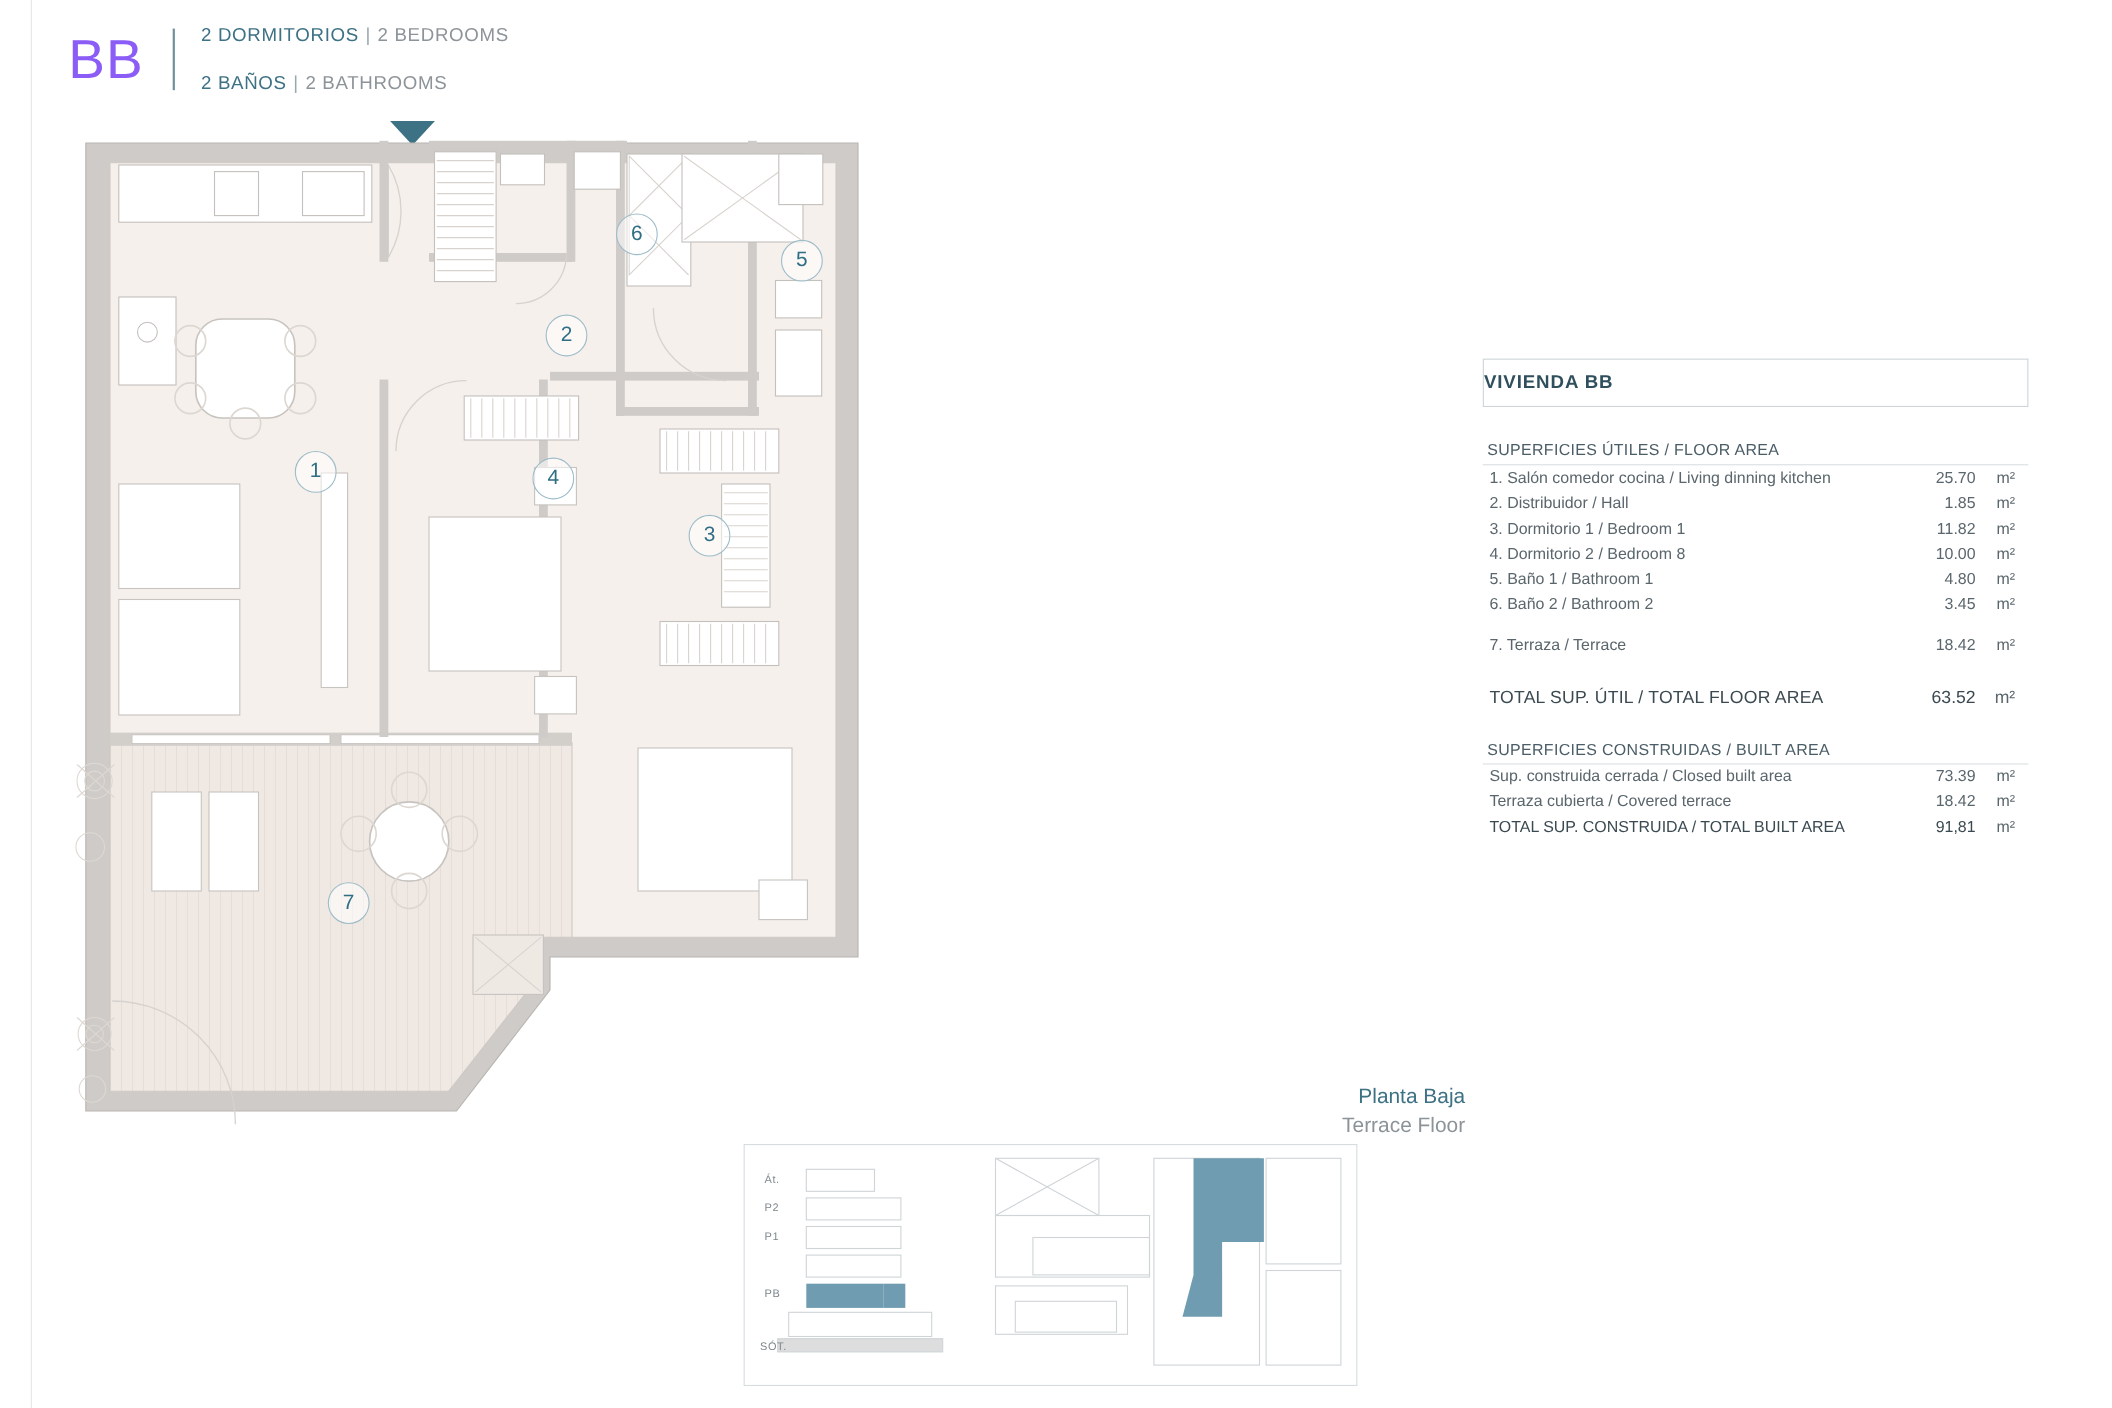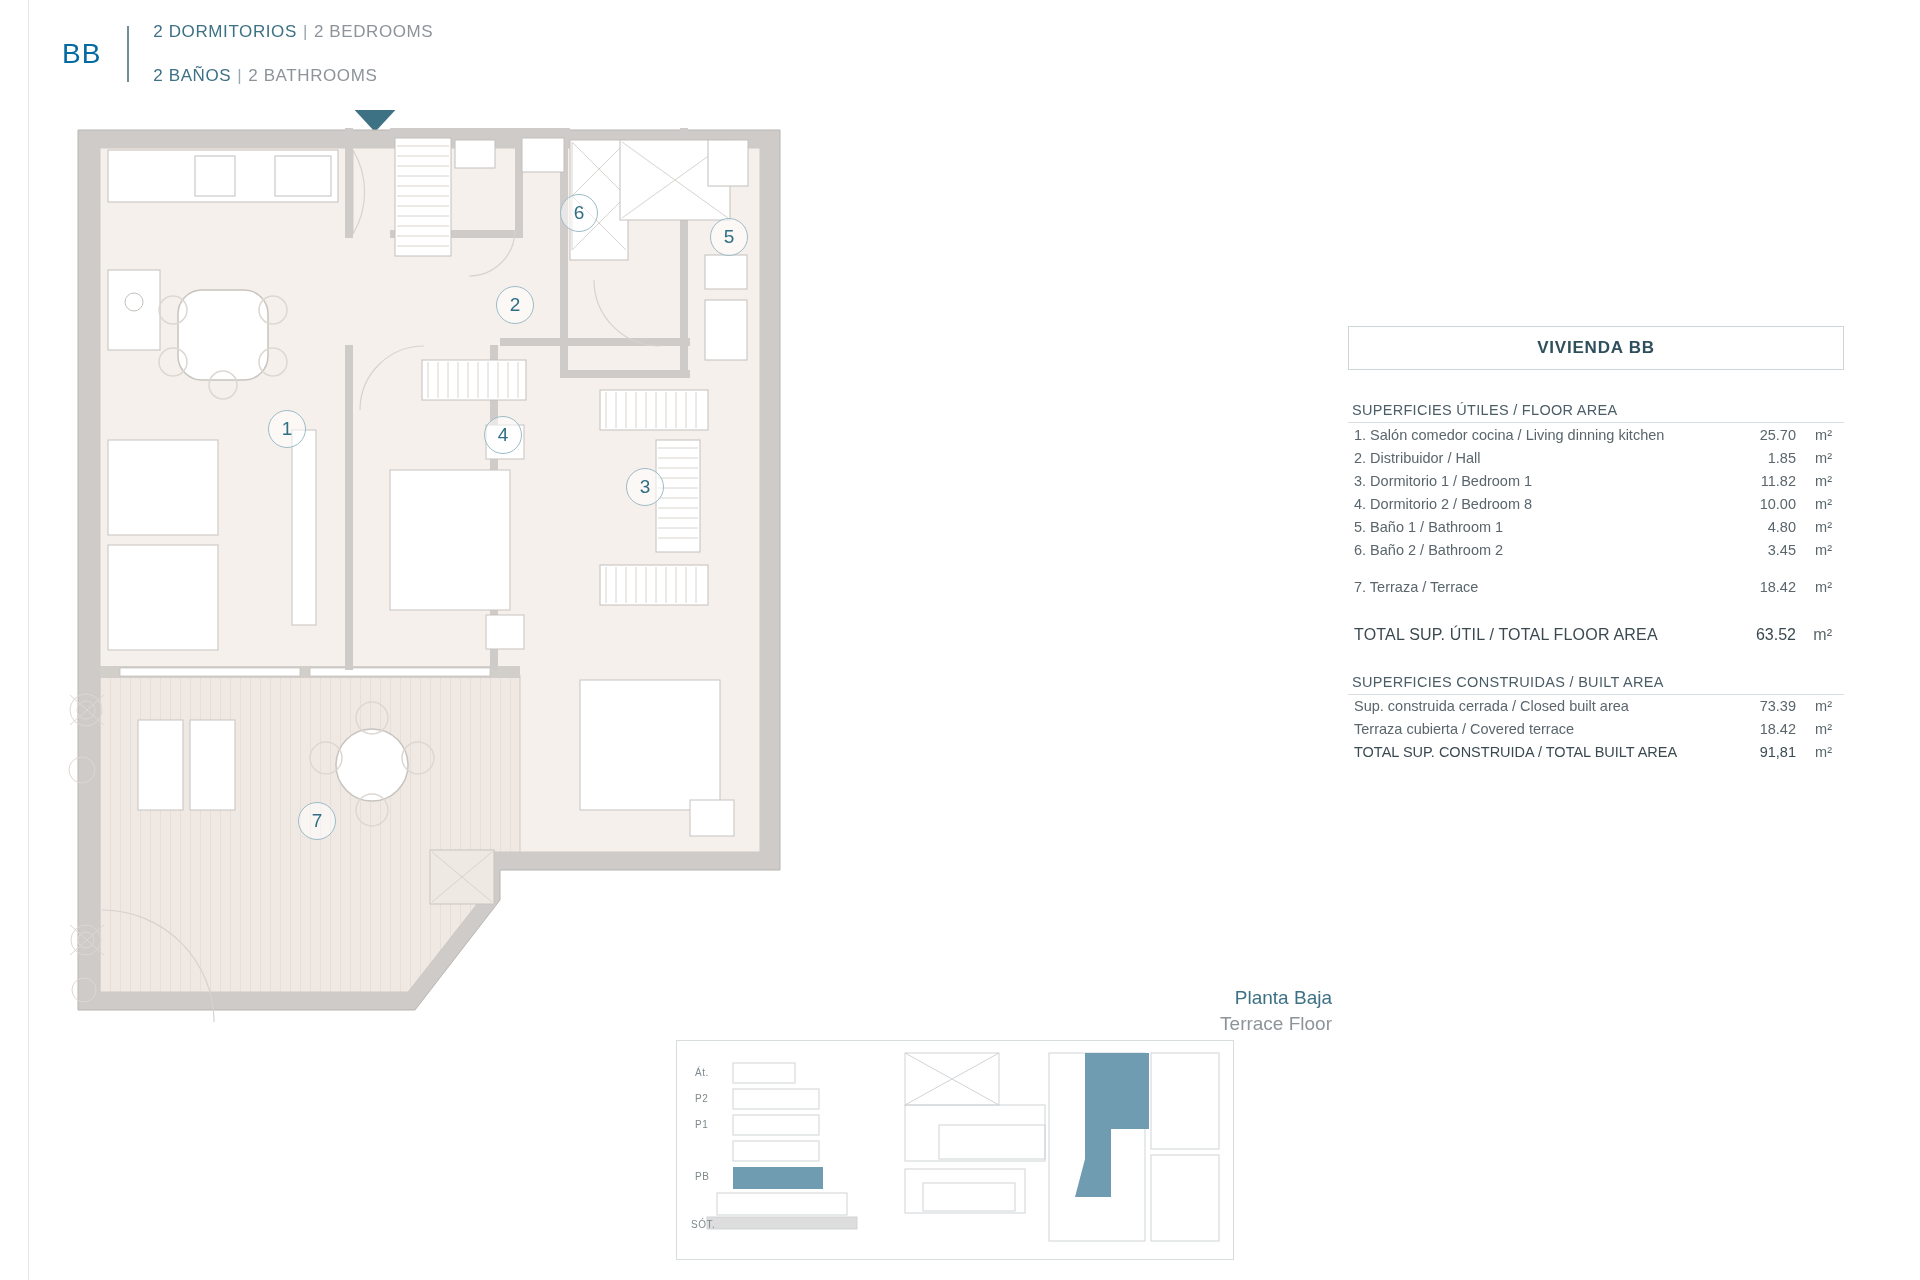--- a/index.html
+++ b/index.html
@@ -22,23 +22,23 @@
     background: #ffffff;
   }
   
   .header {
     position: absolute;
     left: 62px; top: 22px;
     display: flex;
     align-items: center;
   }
   .unit-code {
-    font-size: 28px;
+    font-size: 50px;
     letter-spacing: 1px;
-    color: #0369a1;
+    color: #8b5cf6;
     font-weight: 400;
     font-family: "Liberation Sans", sans-serif;
     line-height: 1;
     padding-right: 26px;
   }
   .header-divider {
     width: 2px;
     height: 56px;
     background: #6f8f9c;
     margin-right: 24px;
@@ -129,21 +129,20 @@
   .info {
     position: absolute;
     left: 1348px; top: 326px;
     width: 496px;
   }
   .info-title-box {
     border: 1px solid #cdd5d9;
     height: 42px;
     display: flex;
     align-items: center;
-    justify-content: center;
   }
   .info-title {
     font-size: 17px;
     font-weight: bold;
     color: #2f4f5c;
     letter-spacing: 0.8px;
   }
   .section-head {
     font-size: 14.5px;
     color: #4b5d66;

